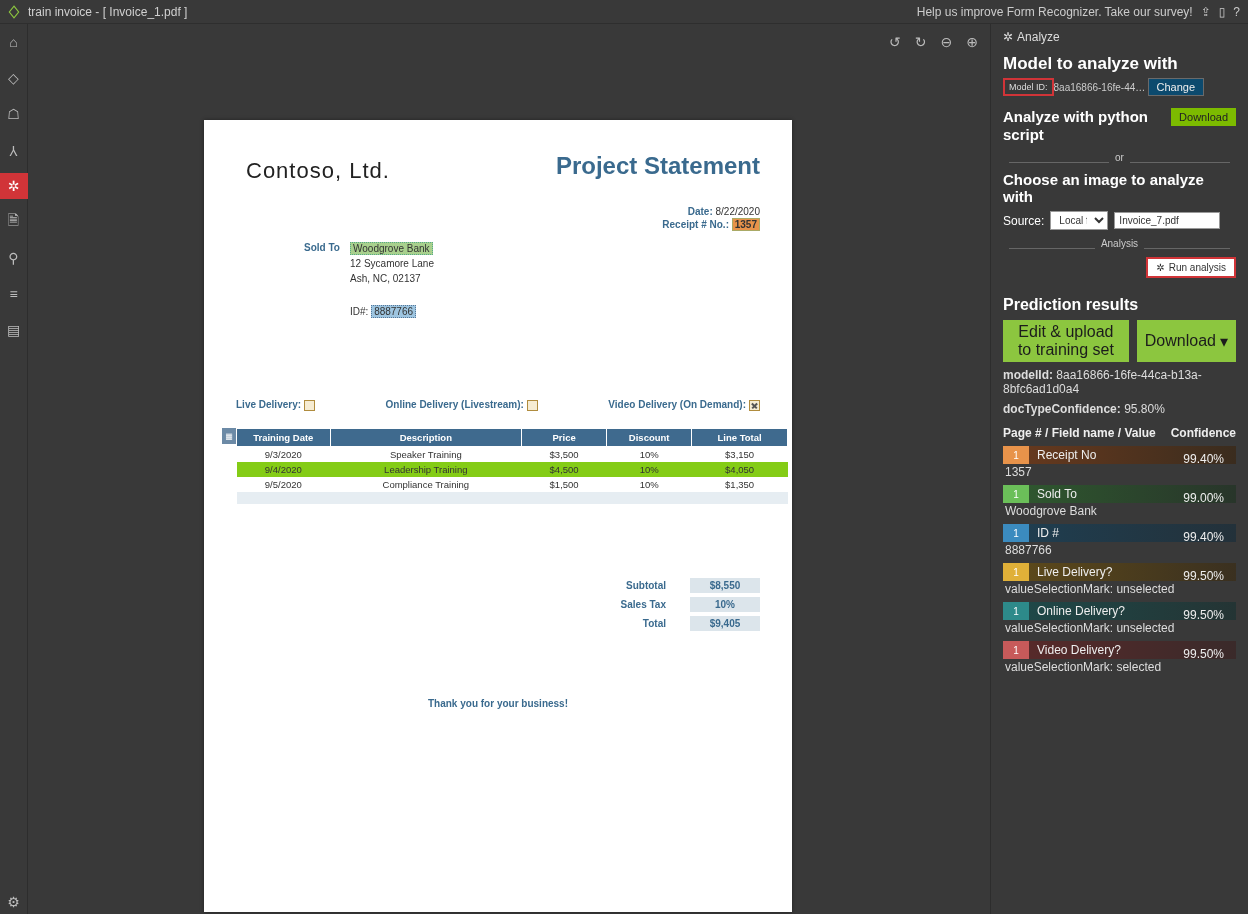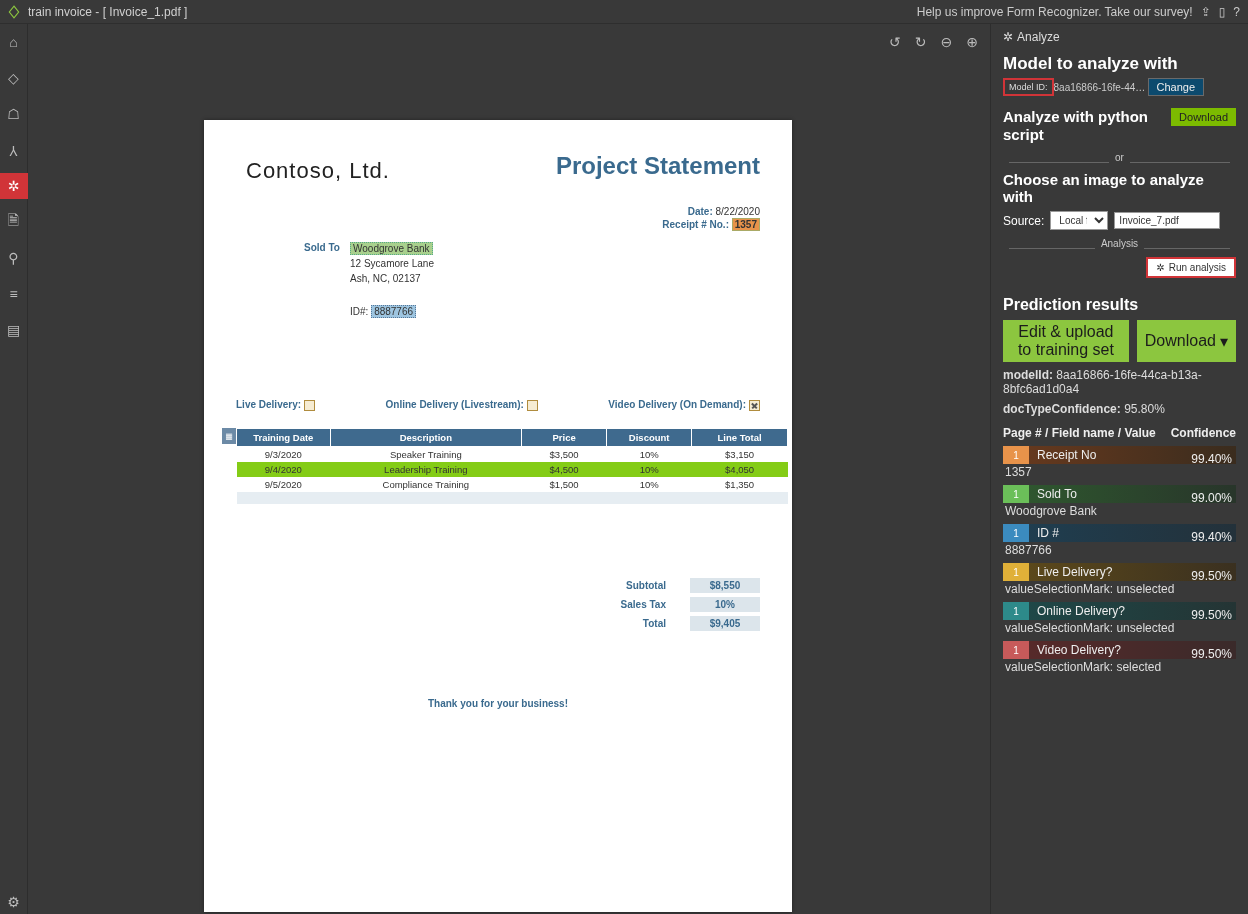--- a/index.html
+++ b/index.html
@@ -80,21 +80,21 @@
 .panel .run-btn { border:2px solid #d13438; background:#fff; color:#333; font-size:10px; padding:3px 8px; cursor:pointer; display:flex; align-items:center; gap:4px;}
 .panel .results-h { font-size:16px; font-weight:600; margin-top:18px;}
 .panel .res-actions { display:flex; gap:8px; margin-top:6px;}
 .panel .kv { font-size:12px; margin-top:6px; color:#ddd;}
 .panel .kv b { font-weight:600; }
 .panel .list-header { display:flex; justify-content:space-between; font-size:12px; font-weight:600; margin-top:10px; color:#eee;}
 .panel .field { margin-top:6px;}
 .panel .field .bar { display:flex; align-items:center; height:18px; font-size:12px;}
 .panel .field .badge { width:26px; height:18px; display:flex; align-items:center; justify-content:center; font-size:10px; color:#fff;}
 .panel .field .name { flex:1; padding-left:8px; color:#eee; }
-.panel .field .conf { padding-right:4px; color:#eee;margin-top:8px; }
+.panel .field .conf { padding-right:12px; color:#eee;margin-top:8px; }
 .panel .field .valrow { font-size:12px; color:#ddd; padding:1px 0 0 2px;}
 .panel .field.col-orange .badge{background:#e8934a;} .panel .field.col-orange .bar{background:linear-gradient(to right,#6a3a1e,#3a2c1e);}
 .panel .field.col-green  .badge{background:#6bbf59;} .panel .field.col-green  .bar{background:linear-gradient(to right,#2f5a2f,#28352a);}
 .panel .field.col-blue   .badge{background:#3b8bbf;} .panel .field.col-blue   .bar{background:linear-gradient(to right,#1f3f52,#23313a);}
 .panel .field.col-yellow .badge{background:#e0b038;} .panel .field.col-yellow .bar{background:linear-gradient(to right,#5f4b1a,#3a3020);}
 .panel .field.col-teal   .badge{background:#2d8a8a;} .panel .field.col-teal   .bar{background:linear-gradient(to right,#1e4a4a,#243434);}
 .panel .field.col-red    .badge{background:#c75a5a;} .panel .field.col-red    .bar{background:linear-gradient(to right,#5a2a2a,#3a2a2a);}
 </style>
 </head>
 <body>

